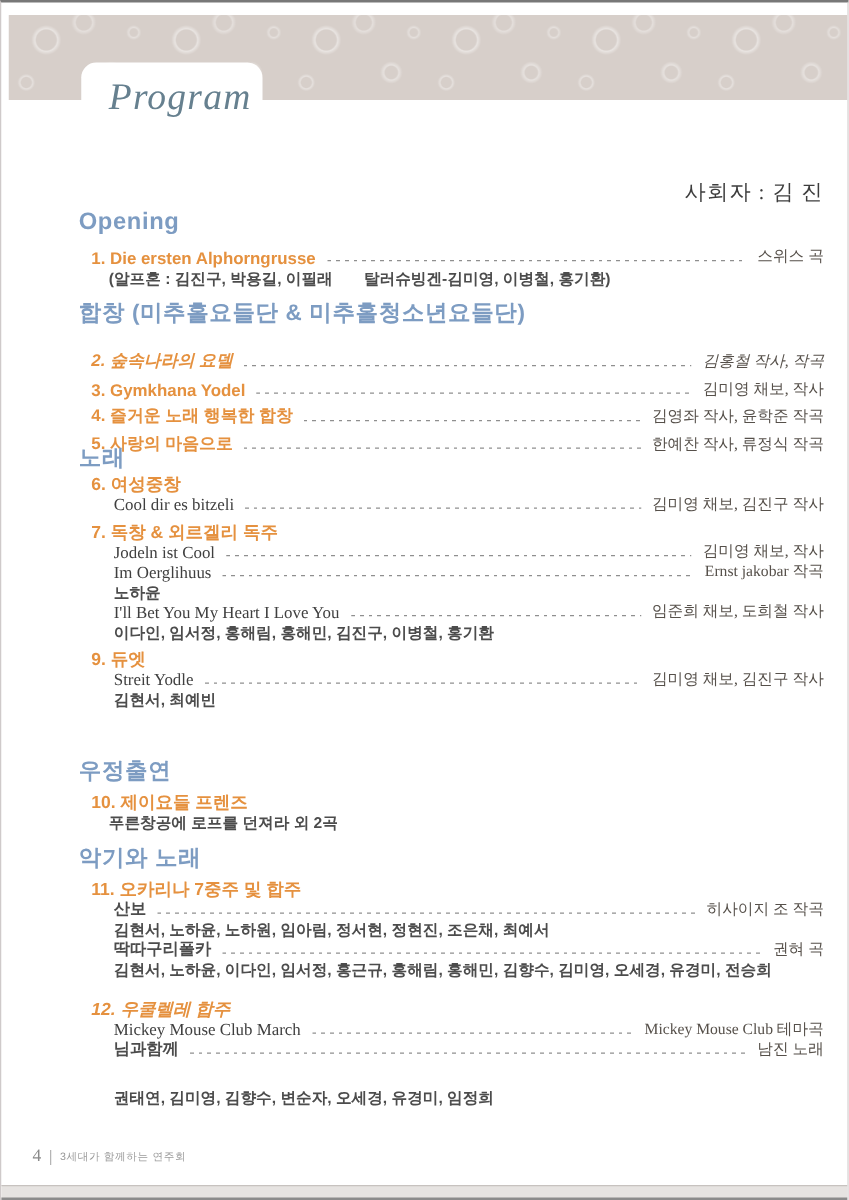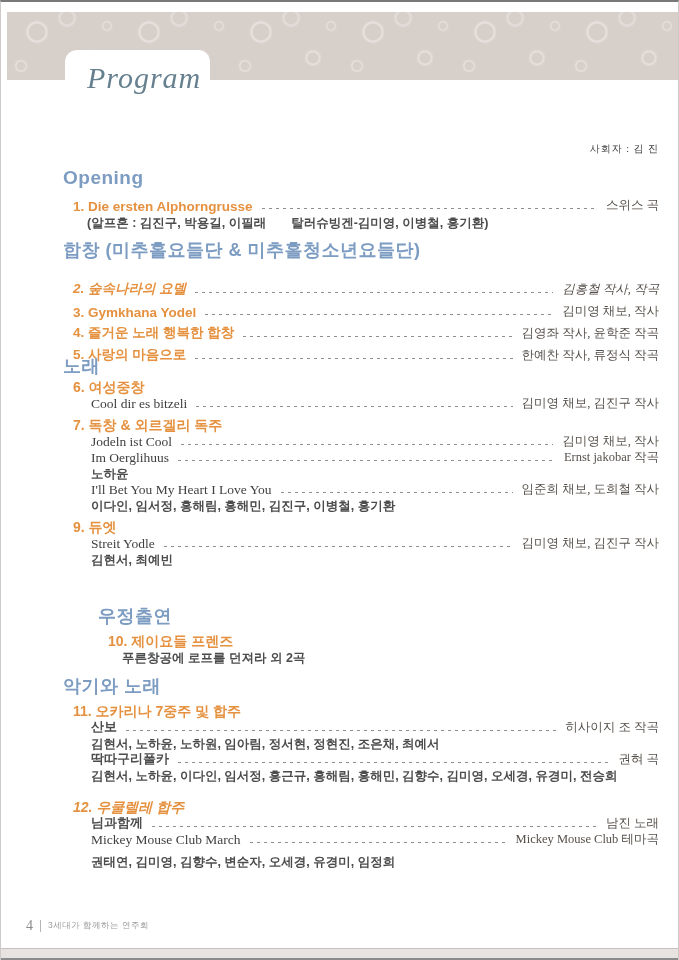--- a/index.html
+++ b/index.html
@@ -31,21 +31,21 @@
     position:absolute;left:64px;top:48px;width:145px;height:56px;
     background:#fff;border-radius:12px 12px 0 0;
   }
   .program-box .brand{
     display:block;padding:11px 0 0 22px;
     font-family:"Liberation Serif", serif;font-style:italic;
     font-size:30px;color:#66808f;letter-spacing:1px;
   }
   .mc{
     position:absolute;top:140px;right:19px;
-    font-family:"Liberation Serif", serif;font-size:10px;color:#3d3d3d;
+    font-family:"Liberation Serif", serif;font-size:17px;color:#3d3d3d;
     letter-spacing:1px;
   }
   .sec{position:absolute;left:62px;right:19px;}
   .sec-heading{
     font-size:18px;font-weight:bold;color:#7d9cc2;
     line-height:24px;letter-spacing:0.5px;
   }
   .sec-heading.latin{font-size:19px;}
   .row{display:flex;align-items:flex-end;}
   .lv1{padding-left:10px;}
@@ -193,21 +193,21 @@
       </span>
     </div>
     <div class="row lv2">
       <span class="title-serif">Streit Yodle</span>
       <span class="leader"></span>
       <span class="credit">김미영 채보, 김진구 작사</span>
     </div>
     <div class="performers">김현서, 최예빈</div>
   </div>
 
-  <div class="sec" style="top:602px;margin-left:35px;">
+  <div class="sec" style="top:602px;">
     <div class="sec-heading">우정출연</div>
     <div class="row lv1 mt4" style="height:18px;">
       <span class="num-title orange subhead">
         <span>10.</span>
         <span>제이요들 프렌즈</span>
       </span>
     </div>
     <div class="note" style="line-height:16px;">푸른창공에 로프를 던져라 외 2곡</div>
   </div>
 
@@ -231,30 +231,30 @@
       <span class="credit">권혀 곡</span>
     </div>
     <div class="performers">김현서, 노하윤, 이다인, 임서정, 홍근규, 홍해림, 홍해민, 김향수, 김미영, 오세경, 유경미, 전승희</div>
     <div class="row lv1 subhead-row mt6">
       <span class="num-title orange subhead">
         <span>12.</span>
         <span>우쿨렐레 합주</span>
       </span>
     </div>
     <div class="row lv2">
+      <span class="title-serif">Mickey Mouse Club March</span>
+      <span class="leader"></span>
+      <span class="credit">Mickey Mouse Club 테마곡</span>
+    </div>
+    <div class="row lv2">
       <span class="title-ko">님과함께</span>
       <span class="leader"></span>
       <span class="credit">남진 노래</span>
     </div>
-    <div class="row lv2">
-      <span class="title-serif">Mickey Mouse Club March</span>
-      <span class="leader"></span>
-      <span class="credit">Mickey Mouse Club 테마곡</span>
-    </div>
-    <div class="performers" style="margin-top:6px;">권태연, 김미영, 김향수, 변순자, 오세경, 유경미, 임정희</div>
+    <div class="performers" style="margin-top:22px;">권태연, 김미영, 김향수, 변순자, 오세경, 유경미, 임정희</div>
   </div>
 
   <div class="footer">
     <span class="pageno">4</span>
     <span class="divider"></span>
     <span class="ftitle">3세대가 함께하는 연주회</span>
   </div>
 
   <div class="bottom-edge"></div>
 

